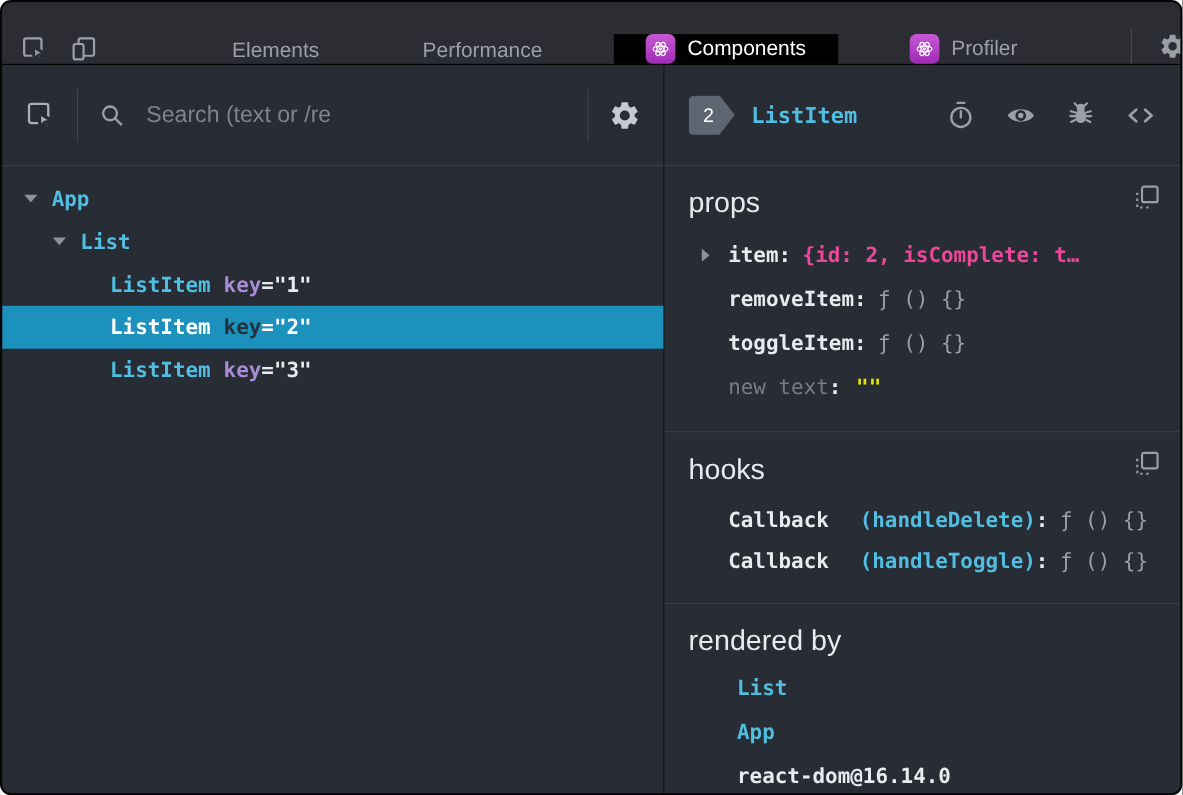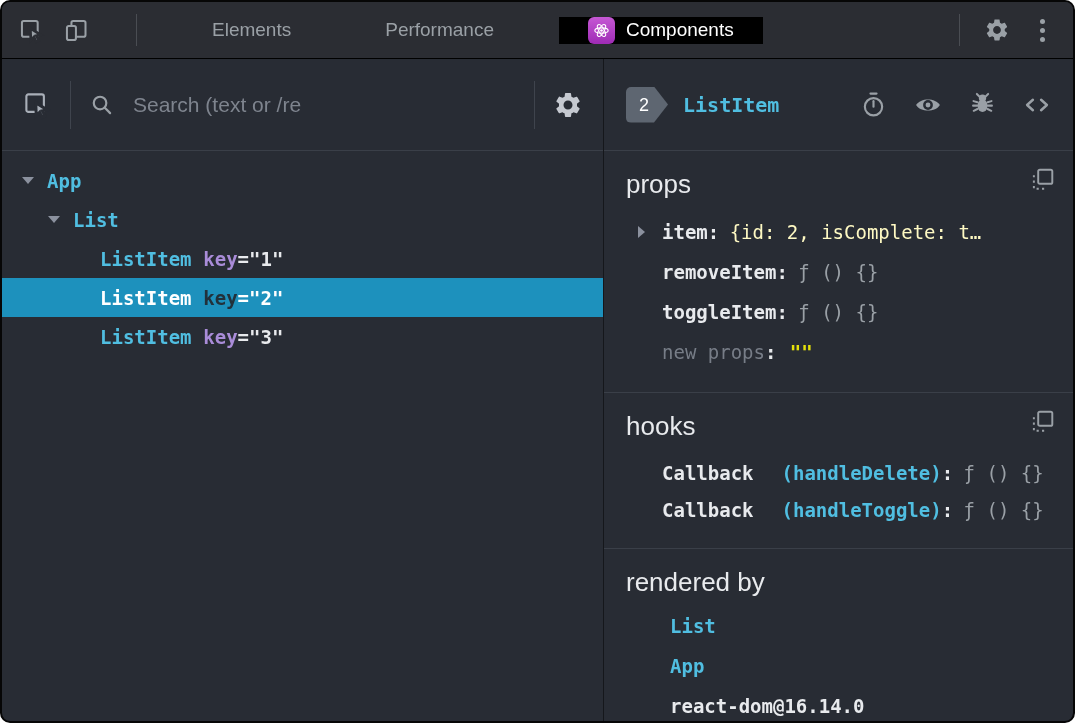--- a/index.html
+++ b/index.html
@@ -5,21 +5,21 @@
   * { box-sizing: border-box; }
   body { margin: 0; background: #ffffff; font-family: "Liberation Sans", "DejaVu Sans", sans-serif; }
   .window {
     width: 1075px; height: 723px; background: #282c34;
     border: 2px solid #060606; border-radius: 10px; overflow: hidden;
     display: flex; flex-direction: column;
   }
   
   .chrome-toolbar {
     height: 57px; flex: 0 0 57px; background: #2b2d33;
-    border-bottom: 1px solid #000; display: flex; align-items: center; gap: 36px;
+    border-bottom: 1px solid #000; display: flex; align-items: flex-end; gap: 36px;
   }
   .tb-group { display: flex; align-items: center; padding-left: 16px; gap: 18px; }
   .tb-vdiv { width: 1px; height: 32px; background: #4a4d53; align-self: center; margin: 0 10px; }
   .icon-btn { display: flex; align-items: center; justify-content: center; background: none; border: none; padding: 0; cursor: pointer; }
   .gray-icon { color: #9aa0a6; }
   .light-icon { color: #a9afb8; }
   .tab { display: flex; align-items: center; gap: 11px; padding: 0 29px; font-size: 19px; color: #9aa0a6; cursor: pointer; }
   .tab.active { background: #000; color: #ffffff; }
   .toolbar-spacer { flex: 1; }
   .kebab { display: flex; flex-direction: column; gap: 4px; padding: 0 8px; }
@@ -63,21 +63,21 @@
   .section { position: relative; padding: 18px 20px 20px 22px; border-bottom: 1px solid #3a3f48; }
   .section:last-child { border-bottom: none; flex: 1; }
   .section-heading { font-size: 26px; color: #e8eaed; }
   .copy-btn { position: absolute; top: 16px; right: 18px; color: #9aa0a6; }
   .kv-rows { margin-top: 12px; font-family: "DejaVu Sans Mono", "Liberation Mono", monospace; font-size: 19px; }
   .kv-row { height: 40px; display: flex; align-items: center; position: relative; padding-left: 36px; white-space: pre; cursor: default; }
   .hooks .kv-row { height: 37px; }
   .tri-right { width: 0; height: 0; border-top: 6px solid transparent; border-bottom: 6px solid transparent; border-left: 7px solid #8b919e; position: absolute; left: 12px; top: 14px; }
   .k-key { color: #e8eaed; font-weight: 700; }
   .k-colon { color: #e8eaed; font-weight: 700; }
-  .k-preview { color: #fef9c3; margin-left: 0.55em; }
+  .k-preview { color: #ec4899; margin-left: 0.55em; font-weight: bold; }
   .k-fn { color: #9aa0a6; margin-left: 0.55em; }
   .k-dim { color: #777d87; font-weight: 400; }
   .k-yellow { color: #e5e10a; font-weight: 700; margin-left: 0.7em; }
   .k-paren { color: #50bee1; font-weight: 700; margin-left: 28px; }
   .rb-rows { margin-top: 8px; font-family: "DejaVu Sans Mono", "Liberation Mono", monospace; font-size: 19px; font-weight: 700; }
   .rb-row { height: 40px; display: flex; align-items: center; padding-left: 44px; }
   .rb-link { color: #50bee1; cursor: pointer; }
   .rb-renderer { color: #e8eaed; }
   svg { display: block; }
 </style>
@@ -114,20 +114,33 @@
         <svg width="19" height="19" viewBox="0 0 24 24">
           <g stroke="#fff" stroke-width="1.4" fill="none">
             <ellipse cx="12" cy="12" rx="8.4" ry="3.3"></ellipse>
             <ellipse cx="12" cy="12" rx="8.4" ry="3.3" transform="rotate(60 12 12)"></ellipse>
             <ellipse cx="12" cy="12" rx="8.4" ry="3.3" transform="rotate(120 12 12)"></ellipse>
           </g>
           <circle cx="12" cy="12" r="1.7" fill="#fff"></circle>
         </svg>
       </span>
       <span>Components</span>
+    </div>
+    <div class="tab">
+      <span class="react-badge">
+        <svg width="19" height="19" viewBox="0 0 24 24">
+          <g stroke="#fff" stroke-width="1.4" fill="none">
+            <ellipse cx="12" cy="12" rx="8.4" ry="3.3"></ellipse>
+            <ellipse cx="12" cy="12" rx="8.4" ry="3.3" transform="rotate(60 12 12)"></ellipse>
+            <ellipse cx="12" cy="12" rx="8.4" ry="3.3" transform="rotate(120 12 12)"></ellipse>
+          </g>
+          <circle cx="12" cy="12" r="1.7" fill="#fff"></circle>
+        </svg>
+      </span>
+      <span>Profiler</span>
     </div>
 
     <div class="toolbar-spacer"></div>
     <div class="right-ctl">
       <div class="tb-vdiv" style="margin:0 2px;"></div>
       <button class="icon-btn gray-icon">
         <svg width="26" height="26" viewBox="0 0 24 24" fill="currentColor">
           <path d="M19.14 12.94c.04-.3.06-.61.06-.94s-.02-.64-.07-.94l2.03-1.58c.18-.14.23-.41.12-.61l-1.92-3.32c-.12-.22-.37-.29-.59-.22l-2.39.96c-.5-.38-1.03-.7-1.62-.94l-.36-2.54c-.04-.24-.24-.41-.48-.41h-3.84c-.24 0-.43.17-.47.41l-.36 2.54c-.59.24-1.13.57-1.62.94l-2.39-.96c-.22-.08-.47 0-.59.22L2.74 8.87c-.12.21-.08.47.12.61l2.03 1.58c-.05.3-.09.63-.09.94s.02.64.07.94l-2.03 1.58c-.18.14-.23.41-.12.61l1.92 3.32c.12.22.37.29.59.22l2.39-.96c.5.38 1.03.7 1.62.94l.36 2.54c.05.24.24.41.48.41h3.84c.24 0 .44-.17.47-.41l.36-2.54c.59-.24 1.13-.56 1.62-.94l2.39.96c.22.08.47 0 .59-.22l1.92-3.32c.12-.22.07-.47-.12-.61l-2.01-1.58zM12 15.6c-1.98 0-3.6-1.62-3.6-3.6s1.62-3.6 3.6-3.6 3.6 1.62 3.6 3.6-1.62 3.6-3.6 3.6z"></path>
         </svg>
       </button>
@@ -243,21 +256,21 @@
             <span class="tri-right"></span>
             <span class="k-key">item</span><span class="k-colon">:</span><span class="k-preview">{id: 2, isComplete: t…</span>
           </div>
           <div class="kv-row">
             <span class="k-key">removeItem</span><span class="k-colon">:</span><span class="k-fn">ƒ () {}</span>
           </div>
           <div class="kv-row">
             <span class="k-key">toggleItem</span><span class="k-colon">:</span><span class="k-fn">ƒ () {}</span>
           </div>
           <div class="kv-row">
-            <span class="k-key k-dim">new props</span><span class="k-colon">:</span><span class="k-yellow">""</span>
+            <span class="k-key k-dim">new text</span><span class="k-colon">:</span><span class="k-yellow">""</span>
           </div>
         </div>
       </div>
 
       <div class="section hooks">
         <div class="section-heading">hooks</div>
         <button class="icon-btn copy-btn">
           <svg width="26" height="26" viewBox="0 0 24 24" fill="none" stroke="currentColor" stroke-width="1.8">
             <rect x="8.5" y="2.5" width="13" height="13" rx="1.5"></rect>
             <path d="M4.5 7.5 V 20 H 17" stroke-dasharray="2 3"></path>

